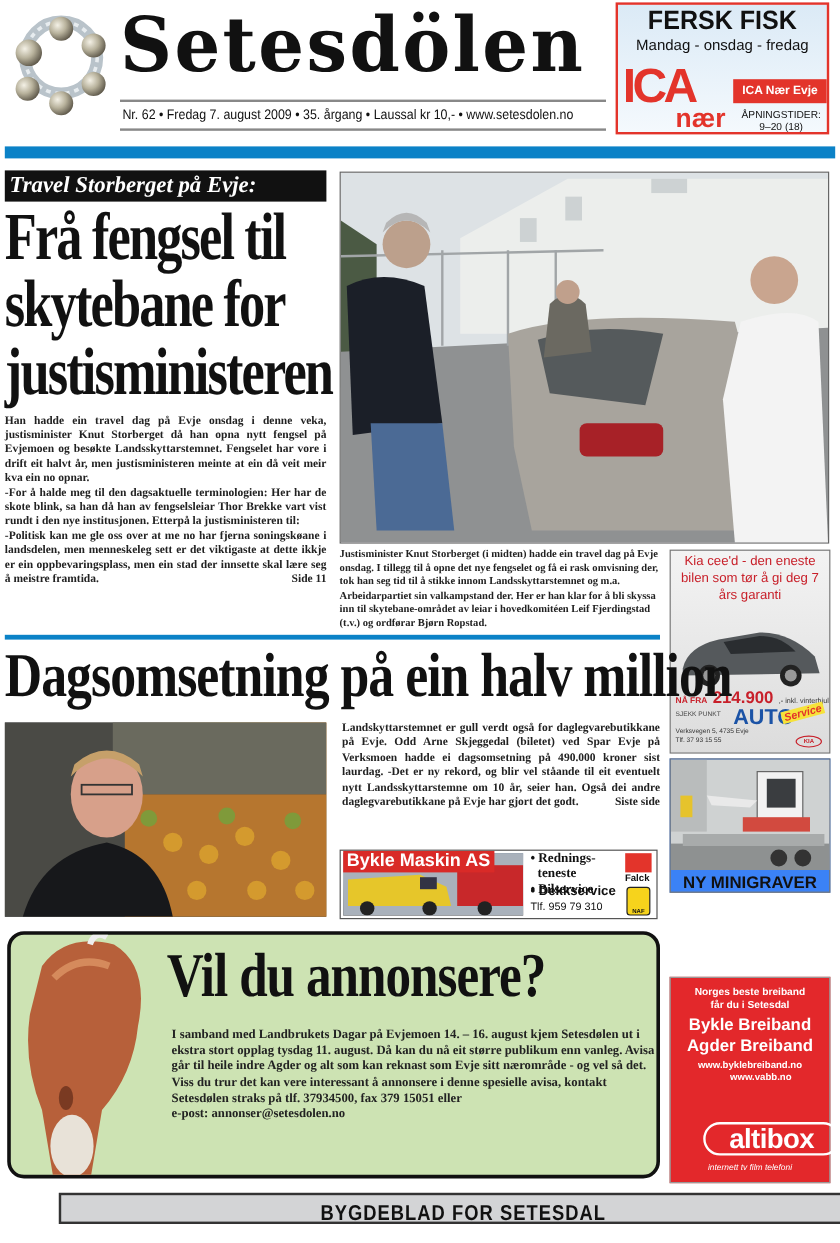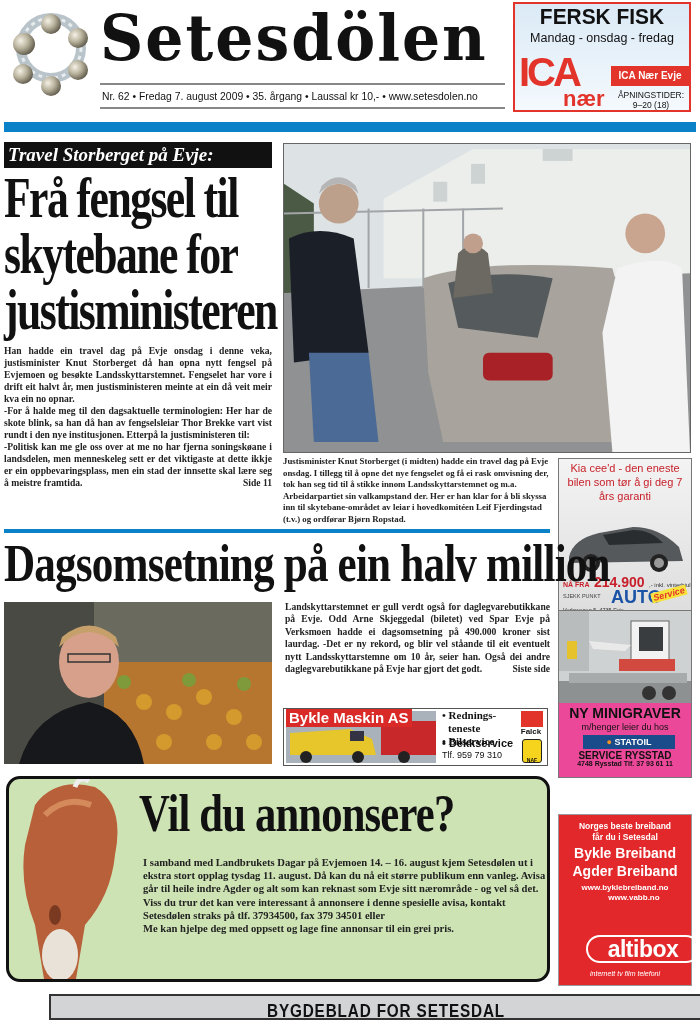--- a/index.html
+++ b/index.html
@@ -64,21 +64,21 @@
   #bykle-ad { left: 283px; top: 708px; width: 265px; height: 58px; border: 1px solid #555; overflow: hidden; background: #fff; }
   #bykle-photo { position: absolute; left: 2px; top: 2px; width: 150px; height: 52px; background: linear-gradient(180deg, #7b8a9c 0%, #b5bcc6 35%, #555 100%); overflow: hidden; }
   #bykle-name { position: absolute; left: 2px; top: 0; font-family: "Liberation Sans", sans-serif; font-weight: bold; font-size: 15px; line-height: 18px; color: #fff; background: #d92a27; padding: 0 3px; letter-spacing: 0; }
   #bykle-services { position: absolute; left: 158px; top: 0; font-family: Liberation Serif, serif; font-weight: bold; font-size: 11px; line-height: 13px; color: #111; }
   #bykle-phone { position: absolute; left: 158px; top: 40px; font-family: "Liberation Sans", sans-serif; font-size: 9px; line-height: 12px; color: #111; }
   #falck-logo { position: absolute; right: 4px; top: 2px; width: 22px; height: 16px; background: #e3342b; }
   #falck-label { position: absolute; right: 2px; top: 18px; width: 28px; text-align: center; font-family: "Liberation Sans", sans-serif; font-weight: bold; font-size: 8px; color: #111; }
   #naf-logo { position: absolute; right: 5px; top: 30px; width: 20px; height: 24px; background: #f6d31c; border: 1px solid #222; border-radius: 3px; font-family: "Liberation Sans", sans-serif; font-size: 5px; font-weight: bold; text-align: center; line-height: 40px; }
 
   
-  #minigraver-ad { left: 558px; top: 610px; width: 134px; height: 168px; border: 1px solid #777; background: #ec4899; overflow: hidden; }
+  #minigraver-ad { left: 558px; top: 632px; width: 134px; height: 112px; border: 1px solid #777; background: #3b82f6; overflow: hidden; }
   #minigraver-photo { position: absolute; left: 0; top: 0; width: 134px; height: 92px; background: linear-gradient(180deg, #c7cbcc 0%, #d9d9d7 40%, #9ea1a1 100%); overflow: hidden; }
   #minigraver-title { position: absolute; left: 0; top: 94px; width: 100%; text-align: center; font-family: "Liberation Sans", sans-serif; font-weight: bold; font-size: 14px; line-height: 16px; color: #111; }
   #minigraver-sub { position: absolute; left: 0; top: 110px; width: 100%; text-align: center; font-family: "Liberation Sans", sans-serif; font-size: 9px; line-height: 12px; color: #111; }
   #statoil-logo { position: absolute; left: 24px; top: 124px; width: 92px; height: 14px; background: #1a4b8a; color: #fff; font-family: "Liberation Sans", sans-serif; font-weight: bold; font-size: 9px; line-height: 14px; text-align: center; }
   #statoil-logo .dot { color: #f39322; }
   #minigraver-dealer { position: absolute; left: 0; top: 140px; width: 100%; text-align: center; font-family: "Liberation Sans", sans-serif; font-weight: bold; font-size: 10px; line-height: 10px; color: #111; }
   #minigraver-address { position: absolute; left: 0; top: 149px; width: 100%; text-align: center; font-family: "Liberation Sans", sans-serif; font-weight: bold; font-size: 7px; line-height: 8px; color: #111; }
 
   
   #annonse-box { left: 6px; top: 776px; width: 544px; height: 206px; border: 3px solid #111; border-radius: 14px; background: #cde3b3; overflow: hidden; }
@@ -288,22 +288,22 @@
   <svg id="cow" viewBox="0 0 120 210">
     <path d="M20,30 Q40,2 80,12 Q110,30 100,80 Q96,120 70,150 L60,210 L30,210 L20,150 Q4,110 10,70 Z" fill="#b7603a"></path>
     <path d="M30,40 Q50,20 76,30" stroke="#d58a5c" stroke-width="6" fill="none"></path>
     <path d="M60,12 Q64,0 74,6" stroke="#eee" stroke-width="5" fill="none"></path>
     <ellipse cx="45" cy="180" rx="18" ry="26" fill="#e8e2d8"></ellipse>
     <ellipse cx="40" cy="140" rx="6" ry="10" fill="#7a3a22"></ellipse>
   </svg>
   <div id="annonse-title">Vil du annonsere?</div>
   <div id="annonse-body">
     <p>I samband med Landbrukets Dagar på Evjemoen 14. – 16. august  kjem Setesdølen ut i ekstra stort opplag tysdag 11. august. Då kan du nå eit større publikum enn vanleg. Avisa går til heile indre Agder og alt som kan reknast som Evje sitt nærområde - og vel så det.</p>
-    <p>Viss du trur det kan vere interessant å annonsere i denne spesielle avisa, kontakt Setesdølen straks på tlf. 37934500, fax 379 34501 eller</p>
-    <p>Me kan hjelpe deg med oppsett og lage fine annonsar til ein grei pris.</p>
+    <p>Viss du trur det kan vere interessant å annonsere i denne spesielle avisa, kontakt Setesdølen straks på tlf. 37934500, fax 379 15051 eller</p>
+    <p>e-post: annonser@setesdolen.no</p>
   </div>
 </div>
 
 <div id="breiband-ad" class="abs">
   <div id="breiband-tagline">
     <div>Norges beste breiband</div>
     <div>får du i Setesdal</div>
   </div>
   <div id="breiband-name-1">Bykle Breiband</div>
   <div id="breiband-name-2">Agder Breiband</div>

